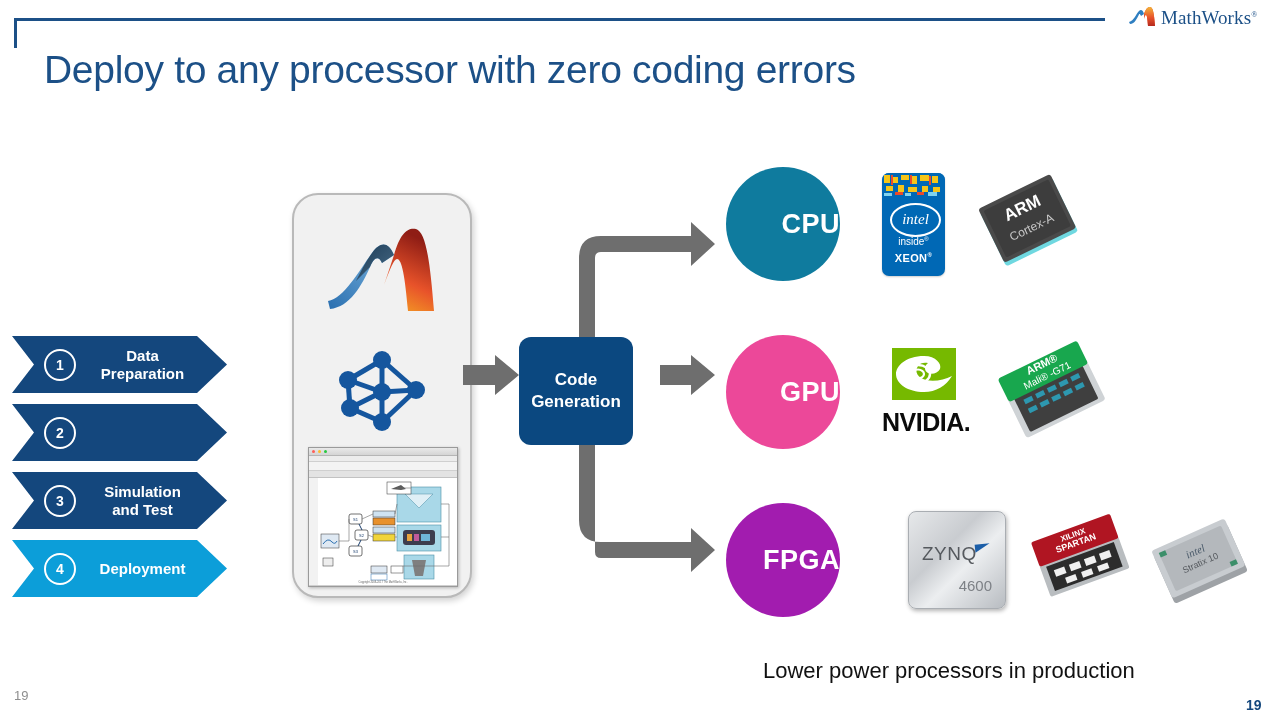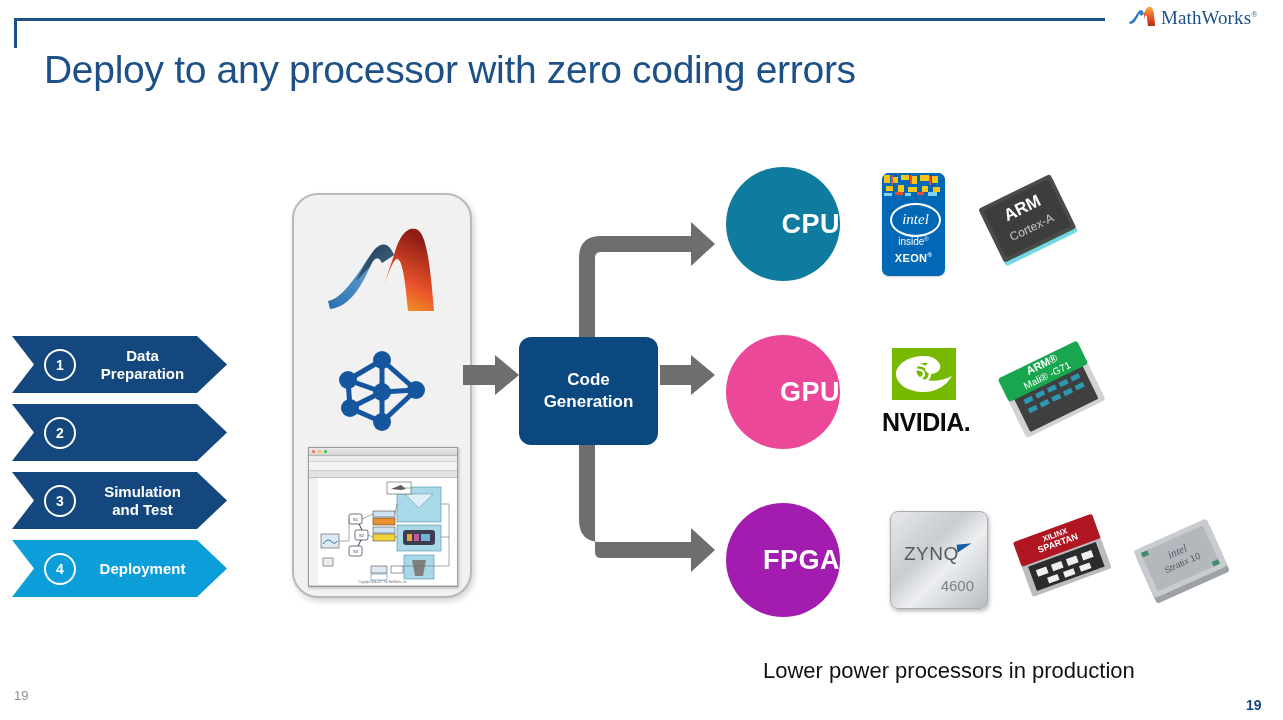--- a/index.html
+++ b/index.html
@@ -50,21 +50,21 @@
   .sim-dot{position:absolute;top:2px;width:3px;height:3px;border-radius:50%;}
   .sim-menu{height:5px;background:#ececec;border-bottom:1px solid #cfcfcf;}
   .sim-tool{height:8px;background:#f3f3f3;border-bottom:1px solid #cfcfcf;}
   .sim-tab{height:6px;background:#e3e3e3;border-bottom:1px solid #c2c2c2;}
   .sim-canvas{position:relative;height:107px;background:#fff;}
   .sim-canvas svg{display:block;}
   .sim-status{height:5px;background:#ededed;border-top:1px solid #cfcfcf;}
 
   
   .arrows{position:absolute;left:455px;top:180px;width:260px;height:420px;}
-  .codegen{position:absolute;left:519px;top:337px;width:139px;height:108px;
+  .codegen{position:absolute;left:519px;top:337px;width:114px;height:108px;
         background:#0B4880;border-radius:12px;color:#fff;font-weight:bold;font-size:17px;
         display:flex;align-items:center;justify-content:center;text-align:center;line-height:22px;
         white-space:pre-line;}
 
   
   .target{position:absolute;display:flex;align-items:center;}
   .circle{width:114px;height:114px;border-radius:50%;display:flex;align-items:center;
         justify-content:flex-end;color:#fff;font-weight:bold;font-size:27px;letter-spacing:.5px;flex:none;}
   .row-cpu{left:726px;top:167px;}
   .row-gpu{left:726px;top:335px;}
@@ -388,21 +388,21 @@
         </svg>
       </div>
     </div>
   </div>
 
   <div class="target row-fpga">
     <div class="circle" style="background:#a21caf">
       <span>FPGA</span>
     </div>
     <div class="chips">
-      <div class="zynq" style="margin-left:50px">
+      <div class="zynq" style="margin-left:68px">
         <div class="zynq-t">ZYNQ</div>
         <div class="zynq-tri"></div>
         <div class="zynq-n">4600</div>
       </div>
       <div style="margin-left:22px">
         <svg width="108" height="104" viewBox="0 0 108 104">
           <g transform="translate(54,54) rotate(-20)">
             <rect x="-42" y="-10" width="84" height="34" rx="2" fill="#b9bdc0"></rect>
             <rect x="-36" y="-6" width="72" height="26" fill="#2c2c2c"></rect>
             <g fill="#f0f0f0">

